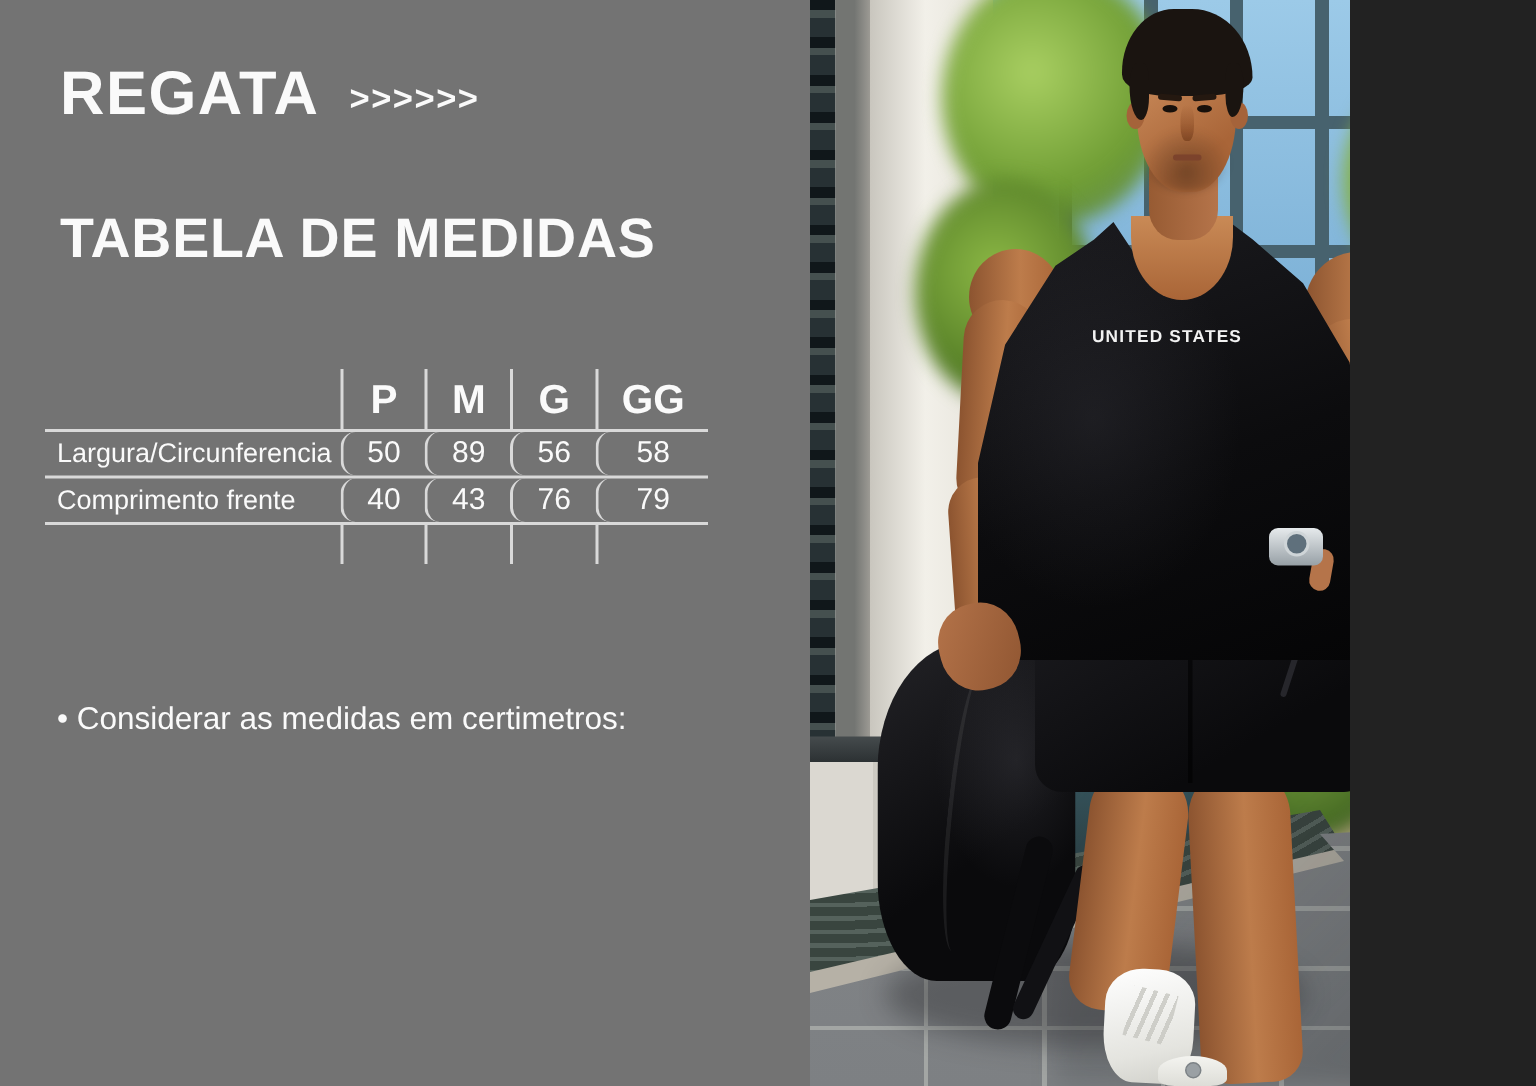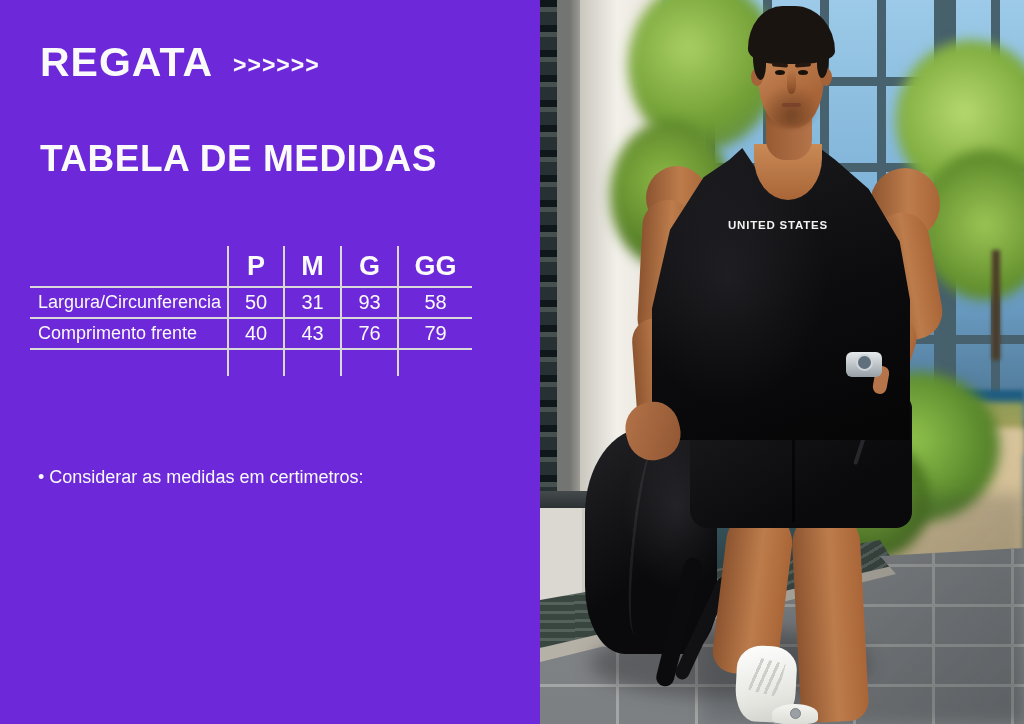--- a/index.html
+++ b/index.html
@@ -1,41 +1,41 @@
 <!DOCTYPE html>
 <html><head>
 <meta charset="utf-8">
 <style>
   html,body{margin:0;padding:0;background:#222;}
-  .stage{position:relative;width:1024px;height:724px;background:#6d28d9;overflow:hidden;
+  .stage{position:relative;width:900px;height:724px;background:#737373;overflow:hidden;
          font-family:"Liberation Sans",sans-serif;color:#fafafa;}
   .stage *{position:absolute;box-sizing:border-box;}
 
   
   .brand-row{left:40px;top:42px;display:flex;align-items:center;gap:20px;position:absolute;}
   .brand-row *{position:static;}
   .brand{font-size:41px;font-weight:bold;letter-spacing:1px;line-height:1;}
   .arrows{font-size:23px;font-weight:bold;letter-spacing:1px;margin-top:6px;}
 
   .heading{left:40px;top:138px;font-size:37px;font-weight:bold;letter-spacing:.5px;}
 
   
   .size-table{left:30px;top:246px;width:442px;}
   .trow{position:relative;display:grid;grid-template-columns:197px 56px 57px 57px 75px;width:442px;}
   .trow div{position:relative;display:flex;align-items:center;}
   .thead{height:40px;}
   .thead .cell{justify-content:center;font-size:27px;font-weight:bold;}
   .drow{height:31px;border-top:2px solid #d9d9d9;}
   .drow .lbl{font-size:18px;padding-left:8px;white-space:nowrap;}
-  .drow .cell{justify-content:center;font-size:20px;}
+  .drow .cell{justify-content:center;font-size:20px;border-radius:10px;}
   .vline{border-left:2px solid #d9d9d9;}
   .ghost{height:28px;border-top:2px solid #d9d9d9;}
   .ghost div{border-top:none;}
 
-  .notes{left:38px;top:464px;width:442px;font-size:18px;line-height:1.55;}
+  .notes{left:38px;top:464px;width:442px;font-size:21px;line-height:1.55;}
   .notes p{position:static;margin:0;}
 
   
   .photo{left:540px;top:0;width:484px;height:724px;background:#e9e7e1;overflow:hidden;}
 
   
   .windows{left:118px;top:0;width:366px;height:572px;
     background:
       repeating-linear-gradient(90deg, rgba(71,98,110,0) 0 48px, #47626e 48px 57px),
       repeating-linear-gradient(180deg, rgba(71,98,110,0) 0 77px, #47626e 77px 86px),
@@ -179,22 +179,22 @@
       <div></div>
       <div class="cell vline">P</div>
       <div class="cell vline">M</div>
       <div class="cell vline">G</div>
       <div class="cell vline">GG</div>
     </div>
 
     <div class="trow drow">
       <div class="lbl">Largura/Circunferencia</div>
       <div class="cell vline">50</div>
-      <div class="cell vline">31</div>
-      <div class="cell vline">93</div>
+      <div class="cell vline">89</div>
+      <div class="cell vline">56</div>
       <div class="cell vline">58</div>
     </div>
 
     <div class="trow drow">
       <div class="lbl">Comprimento frente</div>
       <div class="cell vline">40</div>
       <div class="cell vline">43</div>
       <div class="cell vline">76</div>
       <div class="cell vline">79</div>
     </div>

